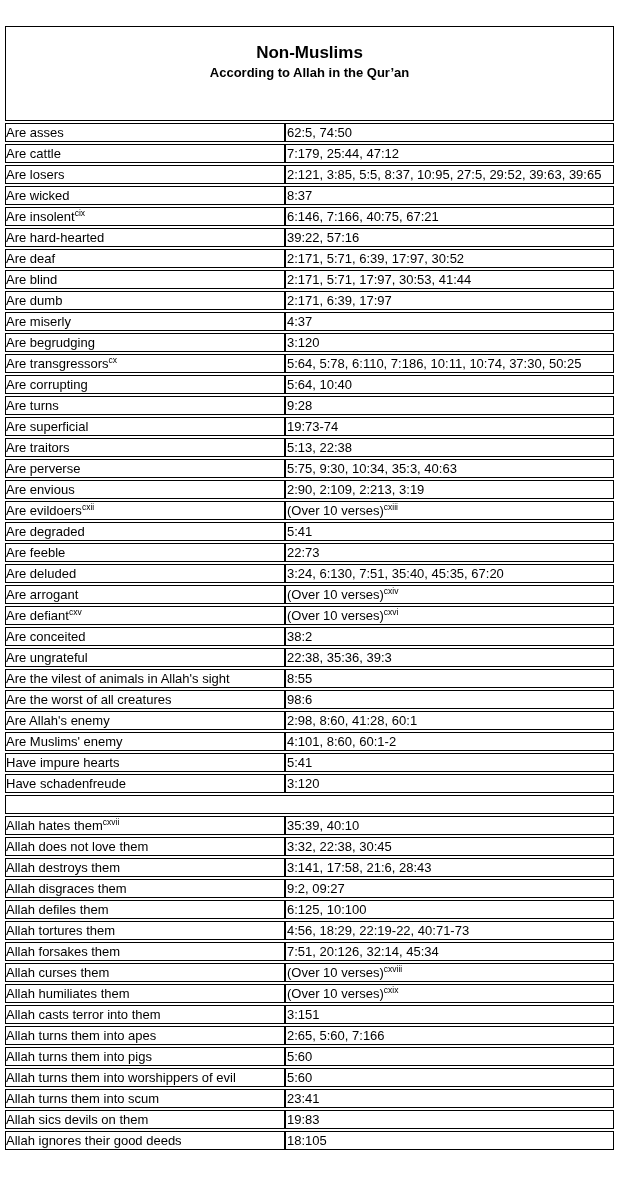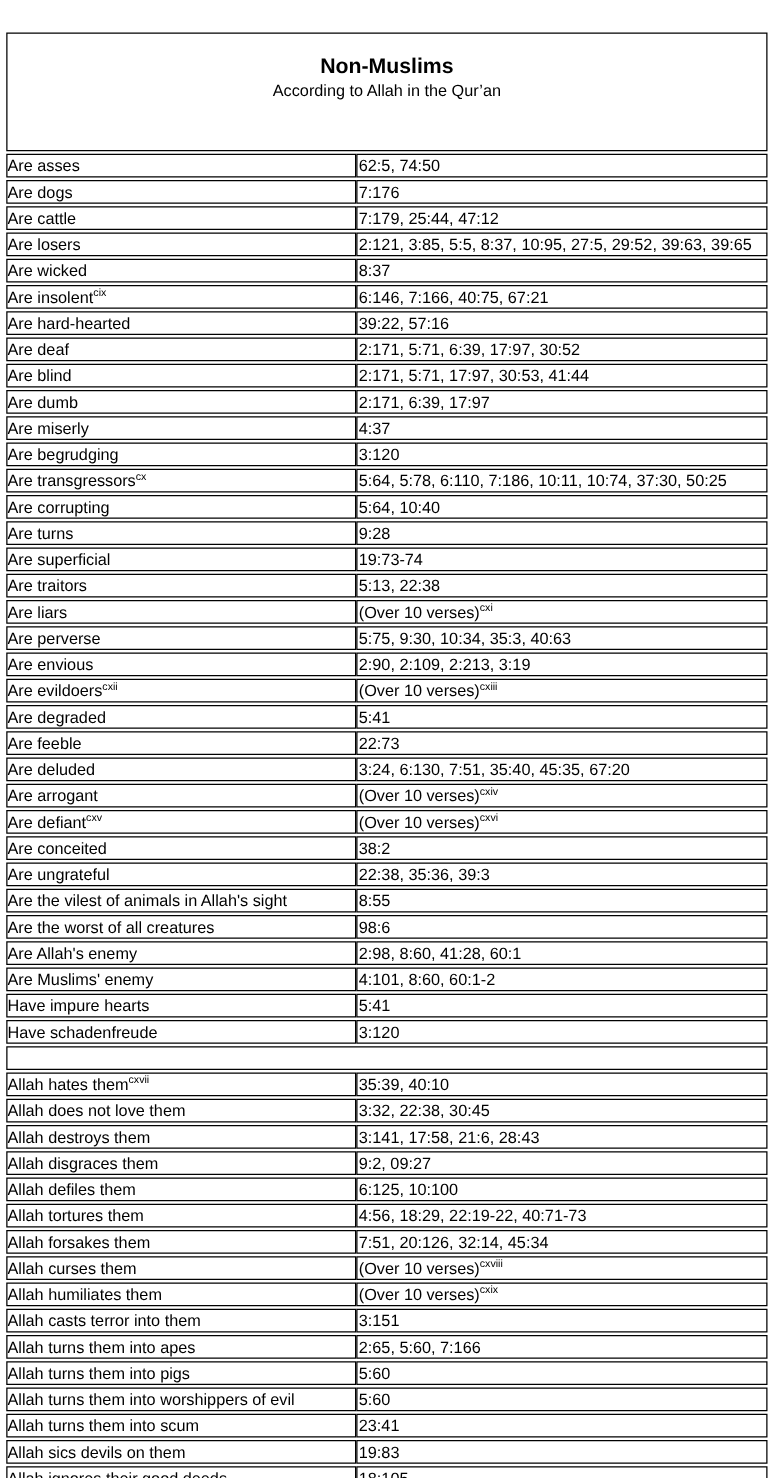--- a/index.html
+++ b/index.html
@@ -47,21 +47,21 @@
     padding-top: 15px;
     white-space: normal;
   }
   .title {
     font-size: 17px;
     font-weight: bold;
     line-height: 22px;
   }
   .subtitle {
     font-size: 13px;
-    font-weight: normal;
+    font-weight: bold;
     line-height: 18px;
   }
   td.label-cell { }
   td.verses-cell { padding-left: 1px; }
   td.spacer-cell { height: 17px; }
   sup.fn {
     font-size: 8.5px;
     line-height: 0;
     vertical-align: super;
     letter-spacing: 0;
@@ -83,24 +83,20 @@
           <div class="subtitle">According to Allah in the Qur’an</div>
         </td>
       </tr>
     </tbody>
     <tbody>
         <tr>
     <td class="label-cell"><span>Are asses</span><sup class="fn"></sup></td>
     <td class="verses-cell"><span>62:5, 74:50</span><sup class="fn"></sup></td>
   </tr>
         <tr>
-    <td class="label-cell"><span>Are dogs</span><sup class="fn"></sup></td>
-    <td class="verses-cell"><span>7:176</span><sup class="fn"></sup></td>
-  </tr>
-        <tr>
     <td class="label-cell"><span>Are cattle</span><sup class="fn"></sup></td>
     <td class="verses-cell"><span>7:179, 25:44, 47:12</span><sup class="fn"></sup></td>
   </tr>
         <tr>
     <td class="label-cell"><span>Are losers</span><sup class="fn"></sup></td>
     <td class="verses-cell"><span>2:121, 3:85, 5:5, 8:37, 10:95, 27:5, 29:52, 39:63, 39:65</span><sup class="fn"></sup></td>
   </tr>
         <tr>
     <td class="label-cell"><span>Are wicked</span><sup class="fn"></sup></td>
     <td class="verses-cell"><span>8:37</span><sup class="fn"></sup></td>
@@ -145,24 +141,20 @@
     <td class="label-cell"><span>Are turns</span><sup class="fn"></sup></td>
     <td class="verses-cell"><span>9:28</span><sup class="fn"></sup></td>
   </tr>
         <tr>
     <td class="label-cell"><span>Are superficial</span><sup class="fn"></sup></td>
     <td class="verses-cell"><span>19:73-74</span><sup class="fn"></sup></td>
   </tr>
         <tr>
     <td class="label-cell"><span>Are traitors</span><sup class="fn"></sup></td>
     <td class="verses-cell"><span>5:13, 22:38</span><sup class="fn"></sup></td>
-  </tr>
-        <tr>
-    <td class="label-cell"><span>Are liars</span><sup class="fn"></sup></td>
-    <td class="verses-cell"><span>(Over 10 verses)</span><sup class="fn">cxi</sup></td>
   </tr>
         <tr>
     <td class="label-cell"><span>Are perverse</span><sup class="fn"></sup></td>
     <td class="verses-cell"><span>5:75, 9:30, 10:34, 35:3, 40:63</span><sup class="fn"></sup></td>
   </tr>
         <tr>
     <td class="label-cell"><span>Are envious</span><sup class="fn"></sup></td>
     <td class="verses-cell"><span>2:90, 2:109, 2:213, 3:19</span><sup class="fn"></sup></td>
   </tr>
         <tr>

